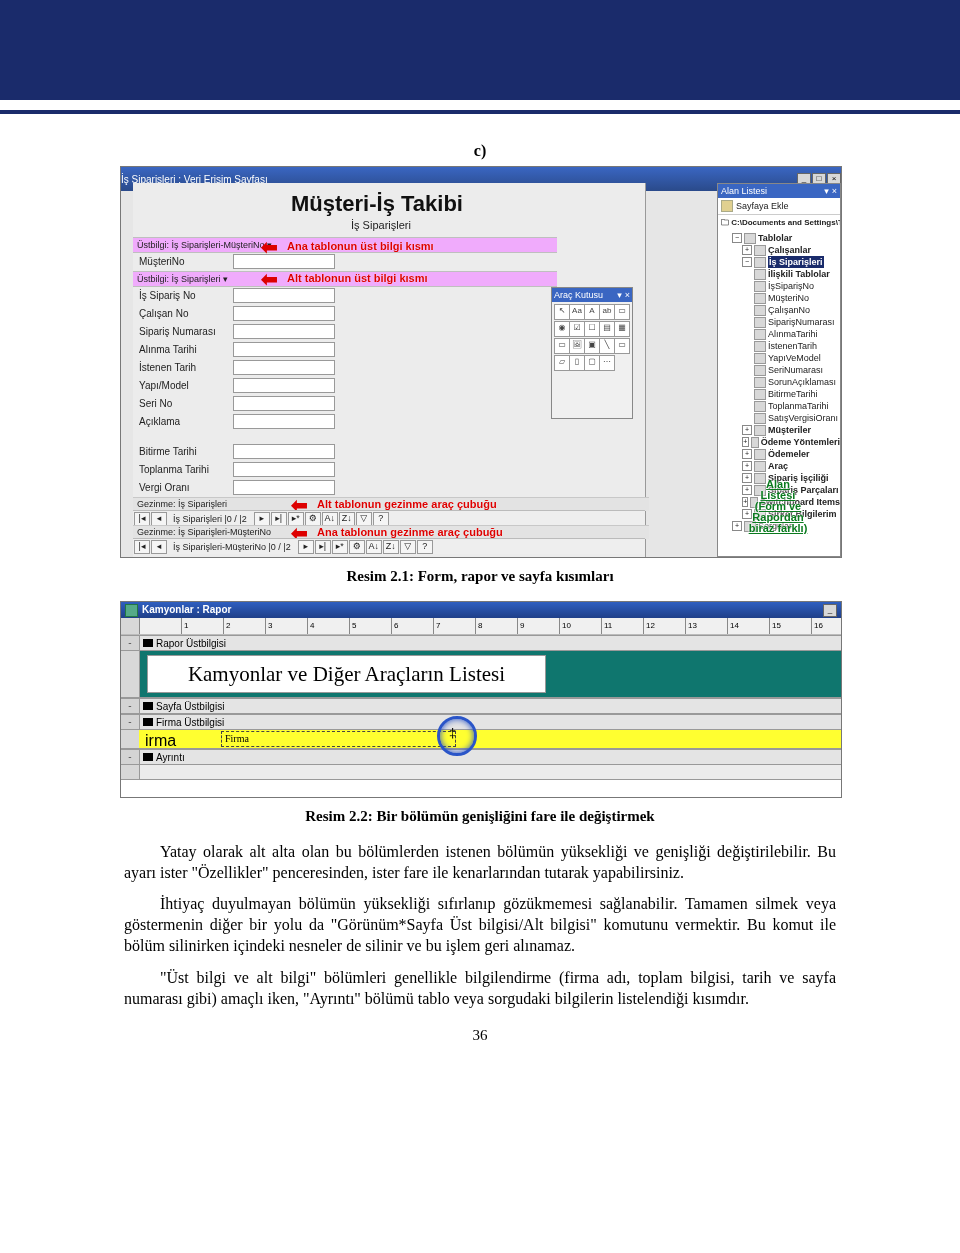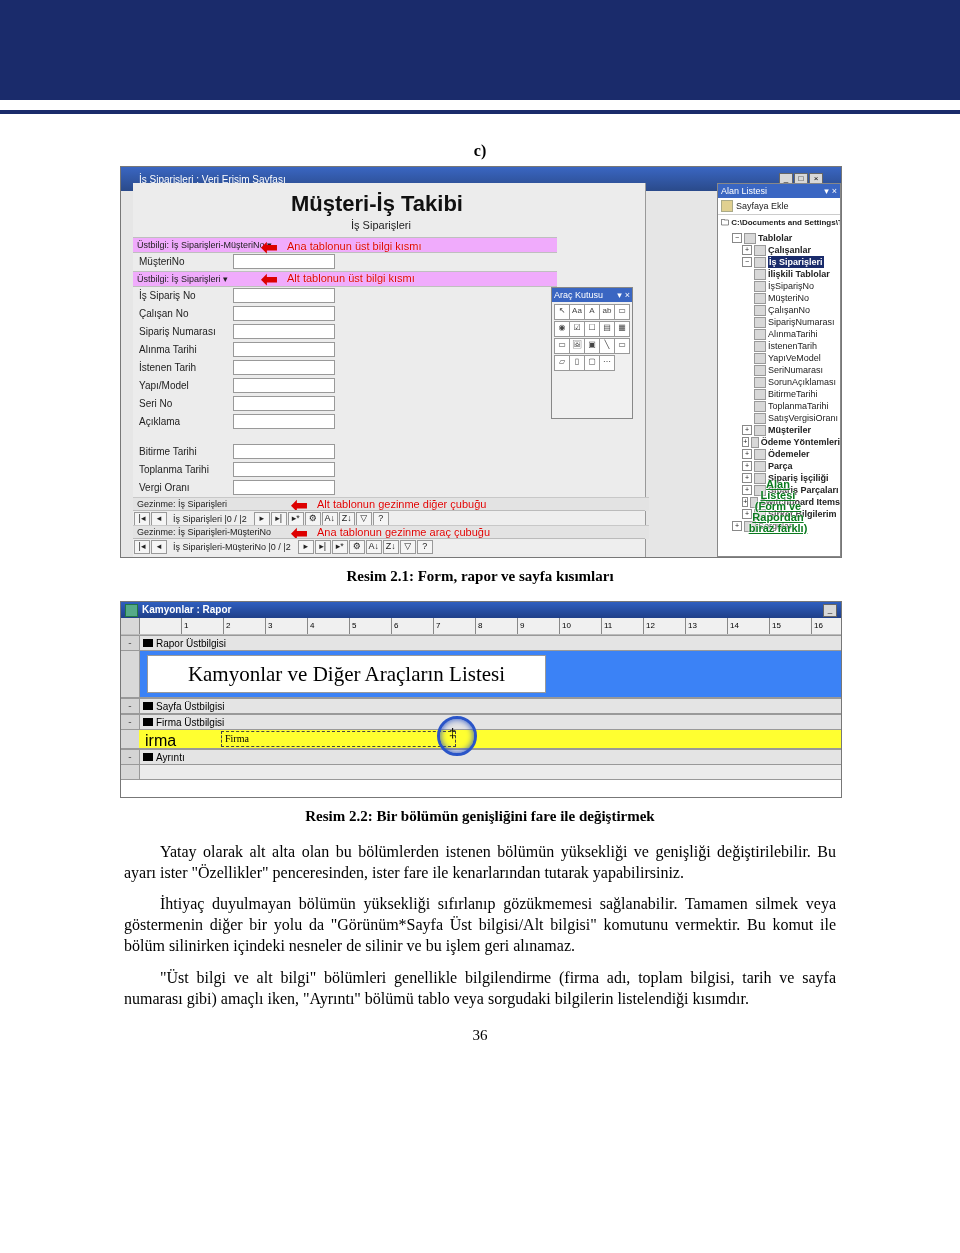--- a/index.html
+++ b/index.html
@@ -3,21 +3,21 @@
 <meta charset="utf-8">
 <style>
   body { margin:0; font-family:"Times New Roman", serif; color:#000; background:#fff; }
   .page { width:960px; margin:0 auto; }
   .topbar { height:100px; background:#1a2b6b; }
   .sep { height:4px; background:#1a2b6b; margin-top:10px; }
   .content { padding:28px 120px 40px 120px; }
   .c-label { text-align:center; font-weight:bold; font-size:16px; margin-bottom:6px; }
   .fig1 { width:720px; height:390px; margin:0 auto; position:relative;
           background:#e6e6e6; border:1px solid #777; font-family:Tahoma,Arial,sans-serif; font-size:10px; color:#222; }
-  .f1-titlebar { height:24px; background:linear-gradient(#3a66c2,#2a4a8a); color:#fff; display:flex; align-items:center; padding:0 18px; font-size:10px;gap:40px; }
+  .f1-titlebar { height:24px; background:linear-gradient(#3a66c2,#2a4a8a); color:#fff; display:flex; align-items:center; padding:0 0; font-size:10px;gap:40px; }
   .wbtns { margin-left:auto; display:flex; gap:1px; }
   .wbtn { width:12px; height:11px; background:#d8d8d8; border:1px solid #666; font-size:8px; line-height:9px; text-align:center; color:#000; }
   .f1-main { position:absolute; left:12px; top:16px; width:512px; bottom:0; background:#ececec; border-right:1px solid #999; }
   .f1-right1 { position:absolute; left:514px; top:16px; width:80px; height:130px; background:#f0f0f0; border:1px solid #888; }
   .r1h { height:14px; background:#3a66c2; color:#fff; font-size:9px; padding:0 2px; line-height:14px; display:flex; }
   .xclose { margin-left:auto; }
   .r1body { padding:2px; display:grid; grid-template-columns:repeat(5,14px); gap:1px; }
   .ticon { width:14px; height:14px; border:1px solid #999; background:#fff; font-size:8px; text-align:center; line-height:12px; color:#444; }
   .f1-right2 { position:absolute; right:0; top:16px; width:122px; bottom:0; background:#fff; border:1px solid #888; font-size:9px; overflow:hidden; }
   .r2h { height:14px; background:#3a66c2; color:#fff; padding:0 3px; line-height:14px; display:flex; }
@@ -35,35 +35,35 @@
   .f1-bigtitle { position:absolute; left:158px; top:8px; font-size:22px; font-family:Arial,sans-serif; font-weight:bold; color:#111; }
   .f1-subtitle { position:absolute; left:218px; top:36px; font-size:11px; font-family:Arial,sans-serif; }
   .hdrbar { position:absolute; left:0; width:420px; height:14px; background:#f0abfc; border-top:1px solid #bfbfbf; border-bottom:1px solid #bfbfbf; font-size:9px; padding-left:4px; line-height:14px; }
   .fldrow { position:absolute; left:6px; height:16px; display:flex; align-items:center; font-size:10px; }
   .fldrow .lab { width:94px; font-family:Arial,sans-serif; }
   .fldrow .box { width:100px; height:13px; background:#fff; border:1px solid #999; }
   .navbar { position:absolute; left:0; width:512px; height:15px; background:#eee; border-top:1px solid #bbb; display:flex; align-items:center; font-size:9px; }
   .nlabel { position:absolute; left:0; width:512px; height:13px; background:#e3e3e3; border-top:1px solid #c8c8c8; font-size:9px; padding-left:4px; line-height:13px; }
   .navbtn { width:14px; height:12px; border:1px solid #999; background:#f5f5f5; text-align:center; font-size:9px; line-height:10px; margin-left:1px; }
   .arrowR { position:absolute; color:#d00; font-size:20px; font-weight:bold; line-height:12px; }
-  .redtxt { position:absolute; color:#d00; font-weight:normal; font-family:Arial,sans-serif; font-size:11px; text-shadow:0 0 1px #fff; }
+  .redtxt { position:absolute; color:#d00; font-weight:bold; font-family:Arial,sans-serif; font-size:11px; text-shadow:0 0 1px #fff; }
 
   .cap { text-align:center; font-weight:bold; font-size:15px; margin:10px 0 16px; }
 
   .fig2 { width:720px; height:195px; margin:0 auto; position:relative; border:1px solid #777; font-family:Tahoma,Arial,sans-serif; font-size:10px; }
   .f2-title { height:16px; background:linear-gradient(#2f5fc0,#1f3f88); color:#fff; padding:0 4px; line-height:16px; display:flex; align-items:center; }
   .ruler { height:16px; background:#f0f0f0; border-bottom:1px solid #bbb; position:relative; font-size:8px; color:#000; }
   .ruler .tick { position:absolute; top:0; height:16px; border-left:1px solid #888; padding-left:2px; line-height:16px; }
   .ruler .lmarg { position:absolute; left:0; top:0; width:18px; height:16px; background:#d8d8d8; border-right:1px solid #888; }
   .secrow { height:14px; border-top:1px solid #999; border-bottom:1px solid #999; background:#e4e4e4; display:flex; align-items:center; }
   .secmark { width:18px; height:14px; background:#d4d4d4; border-right:1px solid #999; text-align:center; line-height:14px; color:#555; }
   .secblk { width:10px; height:8px; background:#000; margin:0 3px; }
   .band { position:relative; border-bottom:1px solid #999; }
   .band .gutter { position:absolute; left:0; top:0; bottom:0; width:18px; background:#d8d8d8; border-right:1px solid #999; }
-  .band.hdr1 { height:46px; background:#3b82f6; }
+  .band.hdr1 { height:46px; background:#0f766e; }
   .hdrbox { position:absolute; left:26px; top:4px; width:397px; height:36px; border:1px solid #999; background:#fff; font-family:Georgia,serif; font-size:21px; display:flex; align-items:center; justify-content:center; }
   .band.firma { height:18px; }
   .fmbar { position:absolute; left:18px; right:0; top:0; height:18px; background:#ffff30; }
   .fmlab { position:absolute; left:24px; top:2px; width:54px; height:13px; font-size:16px; }
   .fmbox { position:absolute; left:100px; top:1px; width:230px; height:14px; background:#ffff30; border:1px dashed #444; padding-left:3px; line-height:14px;font-family:Liberation Serif, serif; }
   .circle { position:absolute; width:34px; height:34px; border:3px solid #2a55c8; border-radius:50%; box-shadow:inset 0 0 6px #2a55c8; }
   .curResize { position:absolute; font-size:13px; color:#000; }
   .band.ay { height:14px; background:#ececec; }
 
   .para { font-size:16px; line-height:1.32; text-align:justify; margin:10px 4px; }
@@ -150,21 +150,21 @@
               <div class="box"></div>
             </div>
             <div class="fldrow" style="top: 296px;">
               <div class="lab">Vergi Oranı</div>
               <div class="box"></div>
             </div>
           </div>
 
         <div class="nlabel" style="top:314px">Gezinme: İş Siparişleri</div>
         <div class="arrowR" style="left:158px; top:316px">⬅</div>
-        <div class="redtxt" style="left:184px; top:315px">Alt tablonun gezinme diğer çubuğu</div>
+        <div class="redtxt" style="left:184px; top:315px">Alt tablonun gezinme araç çubuğu</div>
         <div class="navbar" style="top:327px">
           <div class="navbtn">|◂</div>
           <div class="navbtn">◂</div>
           <span style="margin:0 6px">İş Siparişleri  |0 /  |2</span>
           <div class="navbtn">▸</div>
           <div class="navbtn">▸|</div>
           <div class="navbtn">▸*</div>
           <div class="navbtn">⚙</div>
           <div class="navbtn">A↓</div>
           <div class="navbtn">Z↓</div>
@@ -315,21 +315,21 @@
                 <b class="lbl">Ödeme Yöntemleri</b>
               </div>
               <div class="tn" style="--ind: 14px;">
                 <span class="pm">+</span>
                 <span class="ticonS"></span>
                 <b class="lbl">Ödemeler</b>
               </div>
               <div class="tn" style="--ind: 14px;">
                 <span class="pm">+</span>
                 <span class="ticonS"></span>
-                <b class="lbl">Parça</b>
+                <b class="lbl">Araç</b>
               </div>
               <div class="tn" style="--ind: 14px;">
                 <span class="pm">+</span>
                 <span class="ticonS"></span>
                 <b class="lbl">Sipariş İşçiliği</b>
               </div>
               <div class="tn" style="--ind: 14px;">
                 <span class="pm">+</span>
                 <span class="ticonS"></span>
                 <b class="lbl">Sipariş Parçaları</b>

